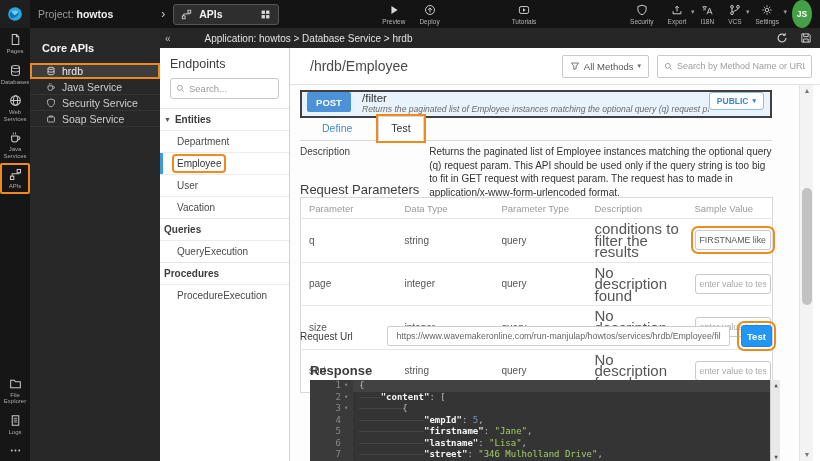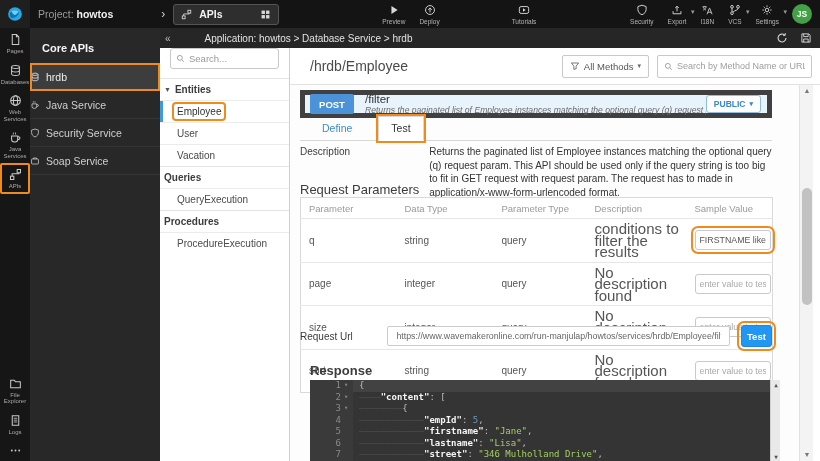--- a/index.html
+++ b/index.html
@@ -15,33 +15,33 @@
   .nav-tab { display:flex; align-items:center; gap:7px; background:#2e2e2e; border:1px solid #555; border-radius:3px; height:21px; padding:0 7px; width:106px; color:#d8d8d8; }
   .nav-tab .lbl { font-size:10.5px; font-weight:bold; color:#f2f2f2; flex:1; }
   .tb-actions { display:flex; align-items:flex-start; height:28px; }
   .tb-item { display:flex; flex-direction:column; align-items:center; justify-content:center; height:28px; padding:0 7px; color:#d8d8d8; cursor:pointer; position:relative; }
   .tb-item .ic { height:13px; display:flex; align-items:center; }
   .tb-item .tl { font-size:6.5px; color:#b5b5b5; margin-top:1px; white-space:nowrap; }
   .tb-item .crt { position:absolute; right:-1px; top:8px; font-size:7px; color:#9a9a9a; }
   .grp-left { margin-left:96px; }
   .gap-before { margin-left:58px; }
   .grp-right { margin-left:auto; }
-  .avatar { width:20px; height:20px; border-radius:50%; background:#43a047; color:#fff; font-size:8.5px; font-weight:bold; display:flex; align-items:center; justify-content:center; margin:0 8px 0 6px; align-self:center; }
+  .avatar { width:20px; height:28px; border-radius:50%; background:#43a047; color:#fff; font-size:8.5px; font-weight:bold; display:flex; align-items:center; justify-content:center; margin:0 8px 0 6px; align-self:center; }
 
   
   .rail { position:absolute; left:0; top:28px; width:30px; height:433px; background:#161616; display:flex; flex-direction:column; align-items:center; z-index:20; }
   .rail-item { width:30px; padding:5px 0 4px; display:flex; flex-direction:column; align-items:center; color:#c9c9c9; cursor:pointer; }
   .rail-item .rl { font-size:6px; color:#a8a8a8; text-align:center; line-height:6.5px; margin-top:2px; }
   .rail-item.hl { outline:2px solid #ef8a1d; outline-offset:-2px; border-radius:2px; }
   .rail-spacer { flex:1; }
 
   
   .svc { position:absolute; left:30px; top:28px; width:130px; height:433px; background:#282828; z-index:15; }
   .svc-title { color:#f5f5f5; font-size:11px; font-weight:bold; padding:14px 0 9px 12px; }
-  .svc-item { display:flex; align-items:center; gap:6px; height:28px; padding-left:0; color:#cfcfcf; font-size:10.5px; border-bottom:1px solid #343434; cursor:pointer; }
+  .svc-item { display:flex; align-items:center; gap:6px; height:16px; padding-left:16px; color:#cfcfcf; font-size:10.5px; border-bottom:1px solid #343434; cursor:pointer; }
   .svc-item:first-of-type { border-top:1px solid #343434; }
   .svc-item.sel { background:#3d3d3d; color:#eee; }
   .svc-item.hl { outline:2px solid #ef8a1d; outline-offset:-2px; }
 
   
   .crumb { position:absolute; left:160px; top:28px; width:660px; height:20px; background:#262626; display:flex; align-items:center; color:#e2e2e2; z-index:18; }
   .crumb .col { font-size:10px; color:#bdbdbd; padding:0 6px 0 5px; cursor:pointer; }
   .crumb .txt { font-size:10px; margin-left:28px; }
   .crumb .sp { flex:1; }
   .crumb .cic { color:#d5d5d5; padding:0 6px; cursor:pointer; display:flex; align-items:center; }
@@ -65,21 +65,21 @@
   .mainhdr .sp { flex:1; }
   .mh-methods { display:flex; align-items:center; gap:4px; border:1px solid #c9c9c9; border-radius:2px; height:23px; padding:0 7px; font-size:9.5px; color:#555; margin-right:8px; cursor:pointer; }
   .mh-methods .car { font-size:7px; color:#666; }
   .mh-search { display:flex; align-items:center; gap:4px; border:1px solid #c9c9c9; border-radius:2px; height:23px; padding:0 6px; margin-right:8px; color:#999; }
   .mh-search input { border:none; outline:none; width:128px; font-size:9px; color:#555; font-family:inherit; }
   .mh-search input::placeholder { color:#9e9e9e; }
 
   
   .content { position:absolute; left:290px; top:85px; width:510px; height:376px; background:#fdfdfd; z-index:5; }
 
-  .post-row { position:absolute; left:10px; top:5px; width:472px; height:28px; background:#e8f3fc; border:5px solid #404040; display:flex; align-items:center; }
+  .post-row { position:absolute; left:10px; top:5px; width:472px; height:28px; background:#e8f3fc; border:2px solid #404040; display:flex; }
   .m-badge { width:44px; height:20px; margin-left:5px; border-radius:2px; background:#4b92d8; color:#fff; font-size:9.5px; font-weight:bold; display:flex; align-items:center; justify-content:center; }
   .pr-mid { margin-left:11px; flex:1; overflow:hidden; }
   .pr-path { font-size:11.5px; color:#333; line-height:12px; }
   .pr-sum { font-size:8.6px; font-style:italic; color:#6b6b6b; white-space:nowrap; line-height:10px; }
   .pub-btn { height:18px; border:1px solid #8fbce2; border-radius:3px; background:#fff; color:#3a87c8; font-size:8.5px; font-weight:bold; display:flex; align-items:center; gap:4px; padding:0 7px; margin-right:6px; cursor:pointer; }
   .pub-btn .car { font-size:7px; }
 
   .tabsrow { position:absolute; left:10px; top:33px; width:472px; height:23px; border-bottom:1px solid #d8d8d8; display:flex; align-items:flex-end; }
   .tab { font-size:10.5px; padding:5px 12px 6px; cursor:pointer; }
   .tab.define { color:#3f8cc9; margin-left:10px; }
@@ -380,34 +380,36 @@
     </span>
     <span class="cic" style="margin-right:2px;">
       <svg width="12" height="12" viewBox="0 0 14 14" fill="none" stroke="currentColor" stroke-width="1.1">
           <path d="M2.2 2.2h8l1.6 1.6v8H2.2z"></path>
           <path d="M4.3 2.2v3.2h5.2V2.2M4.3 11.8V8.2h5.2v3.6"></path>
         </svg>
     </span>
   </div>
 
   <div class="endp">
+    <div class="endp-title">Endpoints</div>
     <div class="endp-search">
       <span>
         <svg width="9" height="9" viewBox="0 0 14 14" fill="none" stroke="currentColor" stroke-width="1.4">
             <circle cx="6" cy="6" r="3.8"></circle>
             <path d="M8.9 8.9l3.2 3.2"></path>
           </svg>
       </span>
       <input placeholder="Search..." style="">
     </div>
     <div id="endp-groups">
         <div class="endp-group-h">
           <span class="car">▼</span>
           <span>Entities</span>
         </div>
+        <div class="endp-item">Department</div>
         <div class="endp-item sel"><span class="hlbox">Employee</span></div>
         <div class="endp-item">User</div>
         <div class="endp-item">Vacation</div>
         <div class="endp-group-h">
           <span>Queries</span>
         </div>
         <div class="endp-item">QueryExecution</div>
         <div class="endp-group-h">
           <span>Procedures</span>
         </div>

